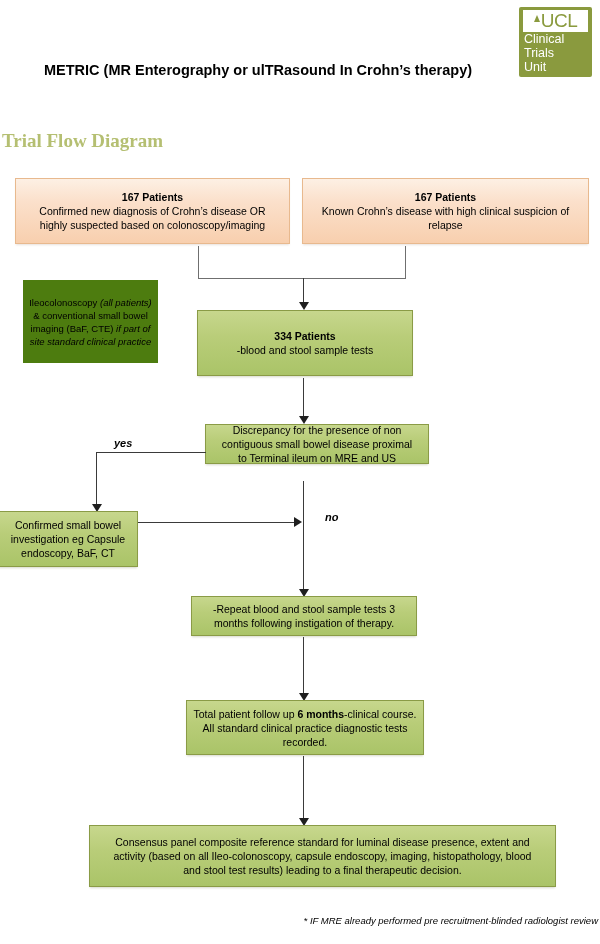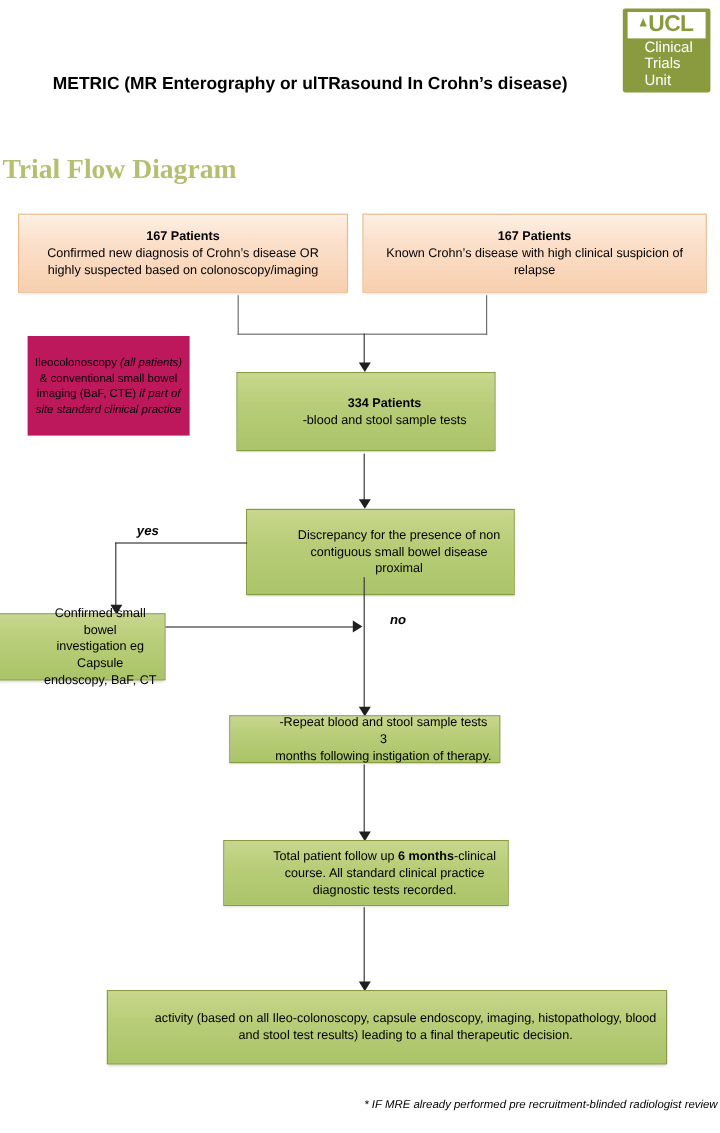--- a/index.html
+++ b/index.html
@@ -37,38 +37,38 @@
     top: 3px;
     width: 65px;
     height: 22px;
     background: #ffffff;
     display: flex;
     align-items: center;
     justify-content: center;
   }
   #ucl-logo .ucl-mark .ucl-text {
     font-family: "Liberation Sans", sans-serif;
-    font-weight: bold;
+    font-weight: normal;
     font-size: 19px;
     letter-spacing: -0.5px;
     color: #8a9a3e;
     line-height: 20px;
   }
   #ucl-logo .ucl-mark .ucl-tri {
     width: 0;
     height: 0;
     border-left: 3px solid transparent;
     border-right: 3px solid transparent;
     border-bottom: 7px solid #8a9a3e;
     margin-right: 1px;
     margin-bottom: 6px;
   }
   #ucl-logo .ucl-sub {
     position: absolute;
-    left: 18px;
+    left: 5px;
     top: 25px;
     color: #ffffff;
     font-family: "Liberation Sans", sans-serif;
     font-size: 12.5px;
     font-weight: normal;
     line-height: 14px;
   }
 
   
   #doc-title {
@@ -79,21 +79,21 @@
     font-size: 14.5px;
     font-weight: bold;
     color: #000000;
     line-height: 18px;
   }
   #section-heading {
     position: absolute;
     left: 2px;
     top: 130px;
     font-family: "Liberation Serif", serif;
-    font-size: 23px;
+    font-size: 19px;
     font-weight: bold;
     color: #b5bf72;
     line-height: 22px;
   }
 
   
   .node {
     position: absolute;
     box-sizing: border-box;
     text-align: center;
@@ -106,28 +106,27 @@
     padding: 3px 6px;
   }
   .node .inner { width: 100%; }
 
   .node-peach {
     background: linear-gradient(to bottom, #fdf0e4 0%, #fbe0cb 35%, #f8cfae 100%);
     border: 1px solid #e8b98e;
     box-shadow: 0 2px 2px -1px rgba(120,90,60,0.18);
   }
   .node-blue {
-    background: #be185d;
+    background: #4d7c0f;
     border: none;
   }
   .node-green {
     background: linear-gradient(to bottom, #c7d78d 0%, #b9cd79 40%, #aac468 100%);
     border: 1px solid #8a9b46;
     box-shadow: 0 2px 2px -1px rgba(90,100,50,0.25);
-    padding-left: 37px;
   }
 
   .bold { font-weight: bold; }
   .ital { font-style: italic; }
 
   
   .line-v {
     position: absolute;
     width: 0;
     border-left: 1.6px solid #3a3a3a;
@@ -196,21 +195,21 @@
       <span class="ucl-tri"></span>
       <span class="ucl-text">UCL</span>
     </div>
     <div class="ucl-sub">
       <div>Clinical</div>
       <div>Trials</div>
       <div>Unit</div>
     </div>
   </div>
 
-  <div id="doc-title">METRIC (MR Enterography or ulTRasound In Crohn’s disease)</div>
+  <div id="doc-title">METRIC (MR Enterography or ulTRasound In Crohn’s therapy)</div>
   <div id="section-heading">Trial Flow Diagram</div>
 
   <div class="node node-peach" style="left:15px; top:178px; width:275px; height:66px;">
     <div class="inner">
       <div class="bold">167 Patients</div>
       <div>Confirmed new diagnosis of Crohn’s disease OR</div>
       <div>highly suspected based on colonoscopy/imaging</div>
     </div>
   </div>
 
@@ -237,24 +236,25 @@
   <div class="node node-green" style="left:197px; top:310px; width:216px; height:66px;">
     <div class="inner">
       <div class="bold">334 Patients</div>
       <div>-blood and stool sample tests</div>
     </div>
   </div>
 
   <div class="line-v" style="left:303px; top:378px; height:39px;"></div>
   <div class="arrow-down" style="left:299px; top:416px;"></div>
 
-  <div class="node node-green" style="left:205px; top:424px; width:224px; height:72px;">
+  <div class="node node-green" style="left:205px; top:424px; width:224px; height:40px;">
     <div class="inner">
       <div>Discrepancy for the presence of non</div>
       <div>contiguous small bowel disease proximal</div>
+      <div>to Terminal ileum on MRE and US</div>
     </div>
   </div>
 
   <div class="branch-label" style="left:114px; top:425px;margin-top:12px;">yes</div>
   <div class="line-h" style="left:96px; top:452px; width:110px;"></div>
   <div class="line-v" style="left:96px; top:452px; height:54px;"></div>
   <div class="arrow-down" style="left:92px; top:504px;"></div>
 
   <div class="node node-green" style="left:-2px; top:511px; width:140px; height:56px;">
     <div class="inner">
@@ -285,20 +285,21 @@
     <div class="inner">
       <span>Total patient follow up </span><span class="bold">6 months</span><span>-clinical course.  All standard clinical practice diagnostic tests recorded.</span>
     </div>
   </div>
 
   <div class="line-v" style="left:303px; top:756px; height:63px;"></div>
   <div class="arrow-down" style="left:299px; top:818px;"></div>
 
   <div class="node node-green" style="left:89px; top:825px; width:467px; height:62px;">
     <div class="inner">
+      <div>Consensus panel composite reference standard for luminal disease presence, extent and</div>
       <div>activity (based on all Ileo-colonoscopy, capsule endoscopy, imaging, histopathology, blood</div>
       <div>and stool test results) leading to a final therapeutic decision.</div>
     </div>
   </div>
 
   <div id="footnote">
     <div>* IF MRE already performed pre recruitment-blinded radiologist review</div>
   </div>
 
 </div>

